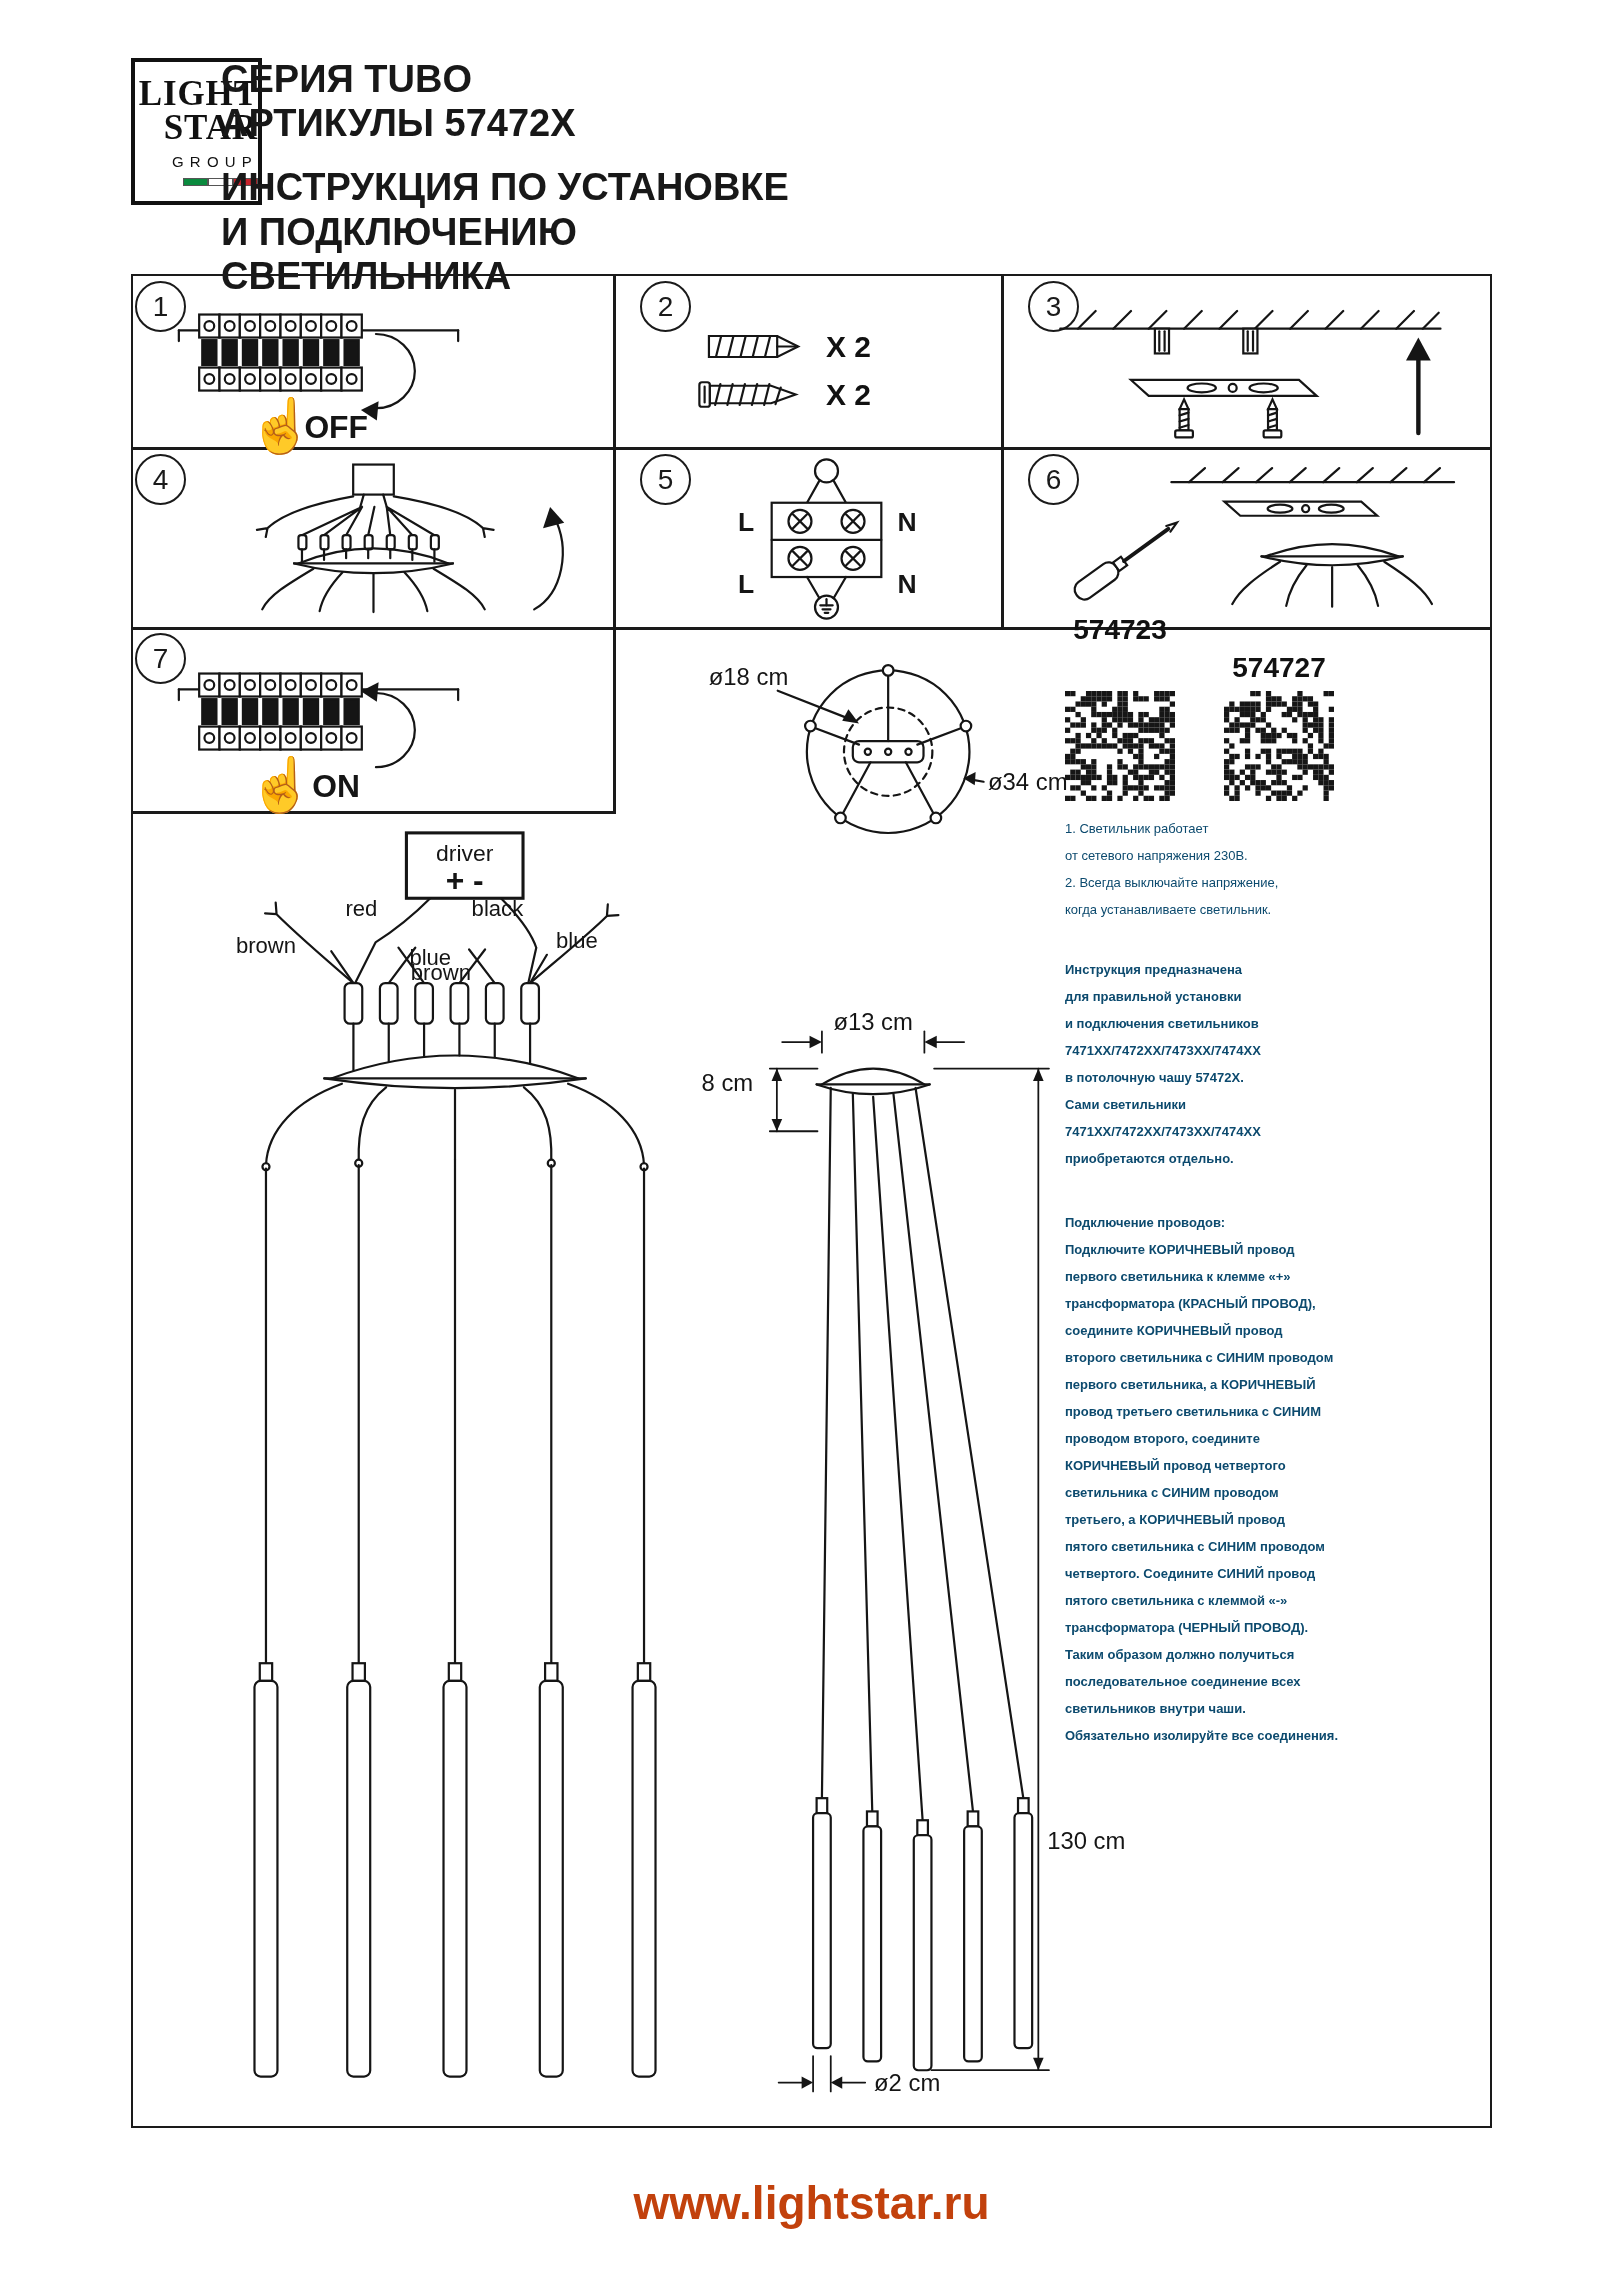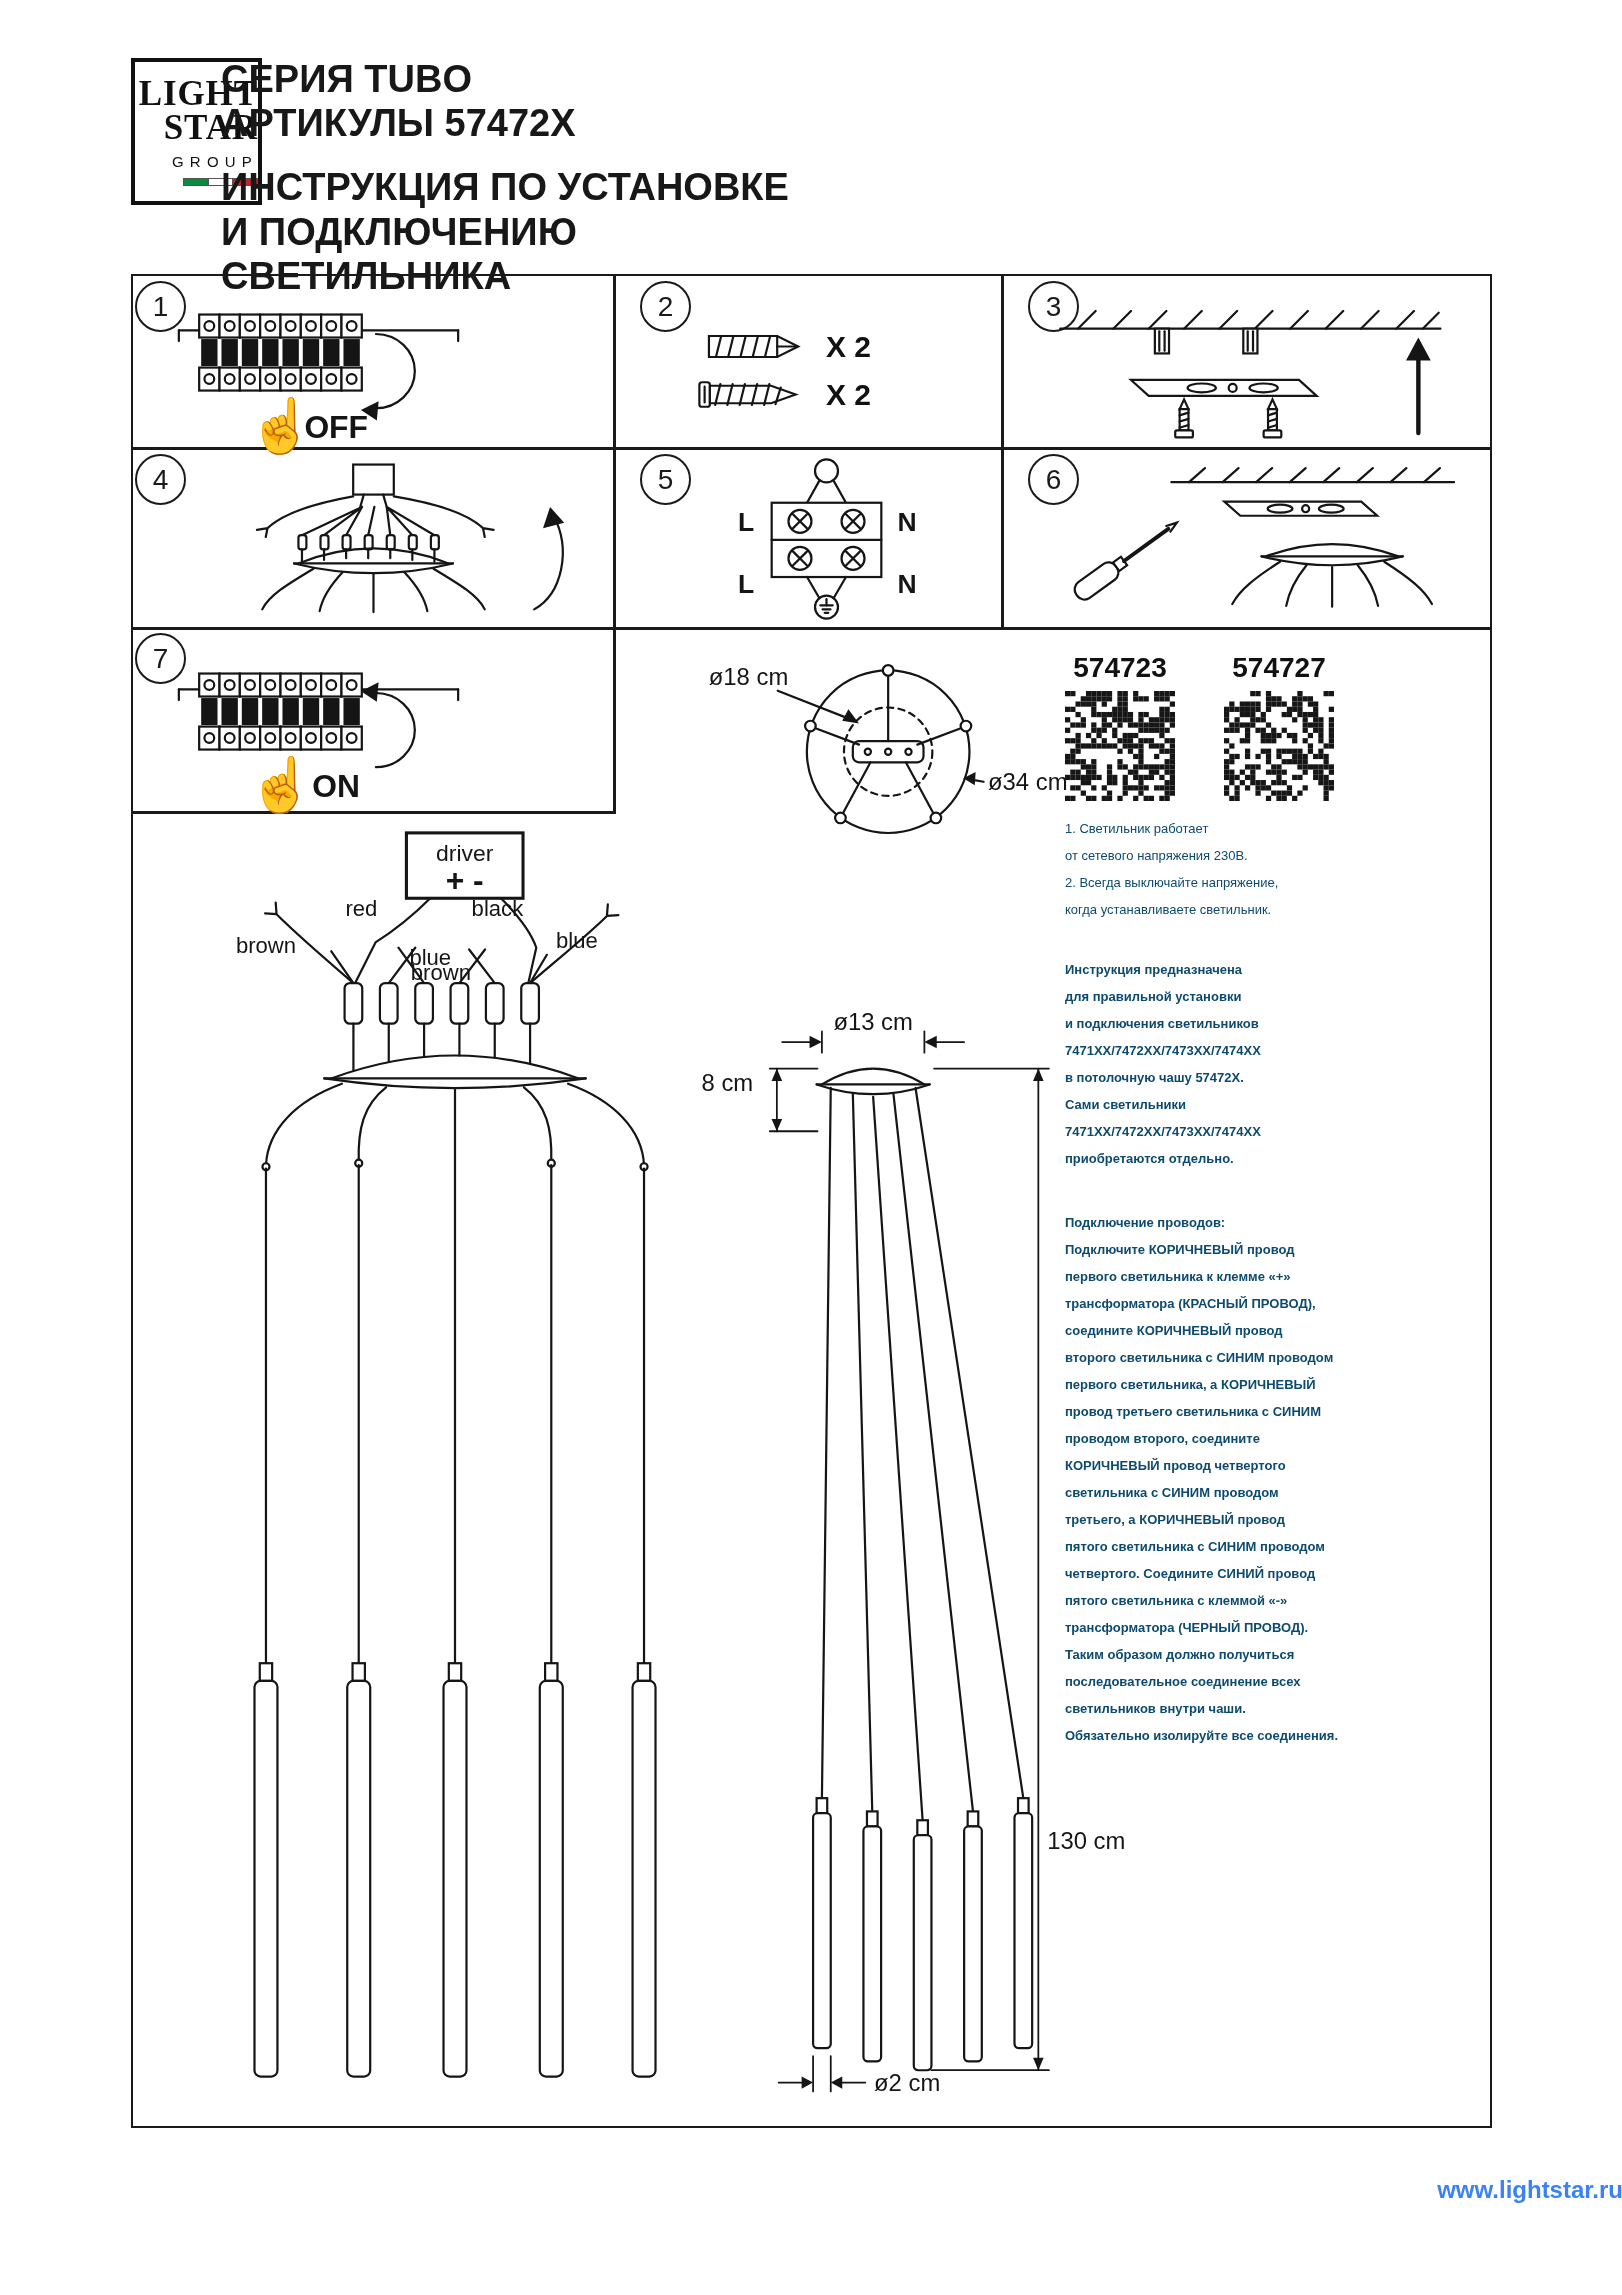--- a/index.html
+++ b/index.html
@@ -21,21 +21,21 @@
   
   .header{position:absolute;left:221px;top:57px;width:632px;font-weight:700;color:#181818}
   .h-series{font-size:38px;line-height:1.17}
   .h-title{margin-top:19.4px;font-size:38px;line-height:1.17}
   
   .note{position:absolute;left:1065px;width:407px;font-size:13px;line-height:27px;white-space:pre-line;color:#0c4a6e}
   .bold{font-weight:700}
   .x2{position:absolute;font-size:30px;font-weight:700;line-height:39px;color:#111}
   .qr{position:absolute;width:110px;height:110px}
   .qrlabel{position:absolute;width:110px;text-align:center;font-size:28px;font-weight:700;color:#111}
-  .footer{position:absolute;left:0;top:2176px;width:100%;text-align:right;font-size:24px;font-weight:700;color:#3b82f6}
+  .footer{position:absolute;left:0;top:2176px;width:100%;text-align:center;font-size:46px;font-weight:700;color:#c2410c}
   svg{overflow:visible}
   svg text{font-family:"Liberation Sans",sans-serif}
 </style>
 </head>
 <body>
 
 <div class="page">
 
   <div class="logo">
     <div class="logo-word">LIGHT</div>
@@ -298,21 +298,21 @@
       <circle cx="293" cy="86" r="6" fill="#fff"></circle>
       <line x1="80" y1="46" x2="164" y2="79"></line>
       <line x1="313" y1="149" x2="296" y2="146"></line>
     </g>
     <polygon points="172,83 153,80 160,67" fill="#151515"></polygon>
     <polygon points="290,145 304,138 303,153" fill="#151515"></polygon>
     <text x="2" y="40" font-size="27" fill="#151515">ø18 cm</text>
     <text x="318" y="158" font-size="27" fill="#151515">ø34 cm</text>
   </svg>
 
-  <div class="qrlabel" style="left:1065px;top:652px">574723</div>
+  <div class="qrlabel" style="left:1065px;top:614px">574723</div>
   <div class="qrlabel" style="left:1224px;top:652px">574727</div>
   <div class="qr" style="left:1065px;top:691px"><svg viewBox="0 0 126 126" width="100%" height="100%">
         <g fill="#161616">
           <rect x="0" y="0" width="6" height="6"></rect>
           <rect x="6" y="0" width="6" height="6"></rect>
           <rect x="24" y="0" width="6" height="6"></rect>
           <rect x="30" y="0" width="6" height="6"></rect>
           <rect x="36" y="0" width="6" height="6"></rect>
           <rect x="42" y="0" width="6" height="6"></rect>
           <rect x="48" y="0" width="6" height="6"></rect>

